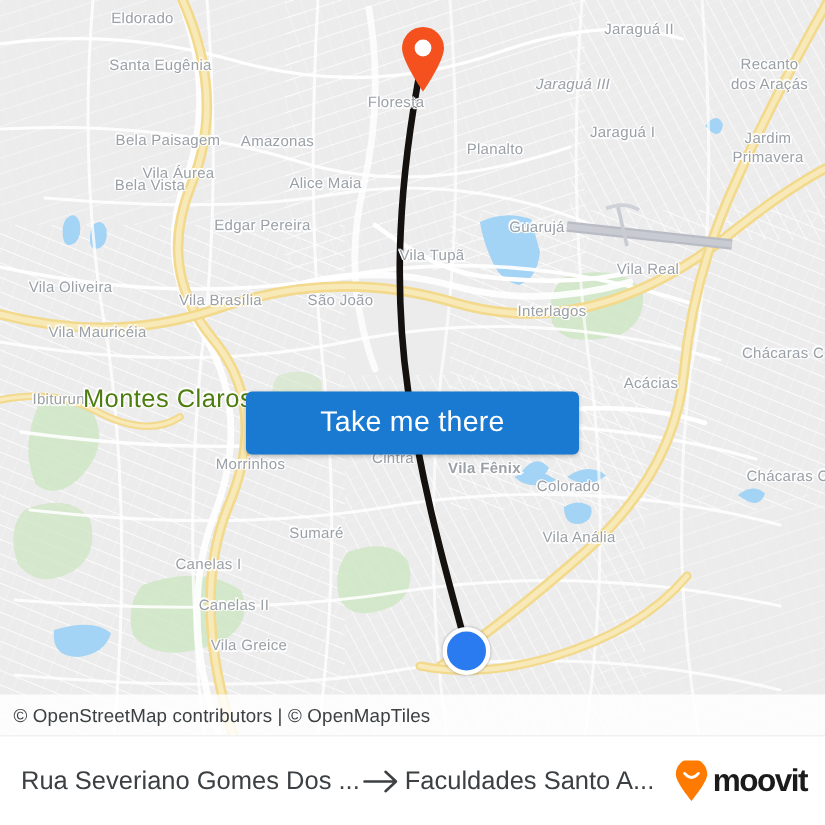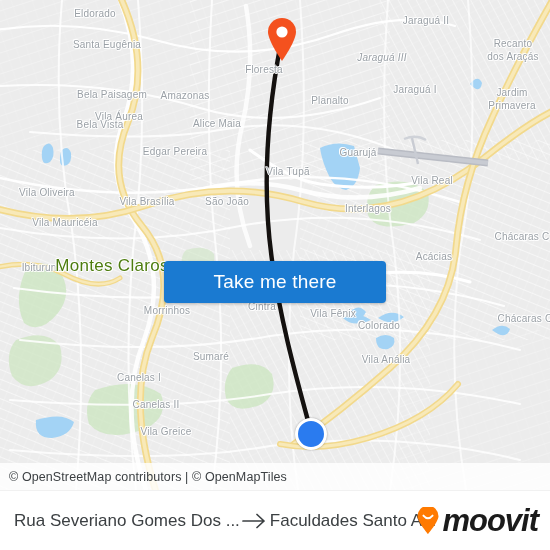--- a/index.html
+++ b/index.html
@@ -62,21 +62,21 @@
     background:#fff;display:flex;align-items:center;
     border-top:1px solid #f1f1f1;
   }
   .route-summary{
     display:flex;align-items:center;flex:1;
     padding-left:14px;gap:2px;min-width:0;
   }
   .route-text{font-size:17px;color:#3c4043;white-space:nowrap;}
   .arrow-icon{display:block;flex:0 0 auto;}
   .brand{display:flex;align-items:center;padding-right:12px;gap:2px;}
-  .brand-word{font-size:31px;font-weight:bold;color:#1b1b1b;letter-spacing:-1px;font-style:italic;}
+  .brand-word{font-size:21px;font-weight:bold;color:#1b1b1b;letter-spacing:-1px;}
 </style>
 </head>
 <body>
 
 <div class="app">
 
   <div class="map">
 
     <svg width="550" height="490" viewBox="0 0 550 490">
       <defs>
@@ -208,21 +208,21 @@
         <div class="map-label sz-sm" style="left: 426px; top: 20px;">Jaraguá II</div>
         <div class="map-label sz-sm" style="left: 382px; top: 57px; font-style: italic;">Jaraguá III</div>
         <div class="map-label sz-sm" style="left: 415px; top: 89px;">Jaraguá I</div>
         <div class="map-label sz-sm" style="left: 358px; top: 152px;">Guarujá</div>
         <div class="map-label sz-sm" style="left: 288px; top: 171px;">Vila Tupã</div>
         <div class="map-label sz-sm" style="left: 432px; top: 180px;">Vila Real</div>
         <div class="map-label sz-sm" style="left: 368px; top: 208px;">Interlagos</div>
         <div class="map-label sz-sm" style="left: 434px; top: 256px;">Acácias</div>
         <div class="map-label sz-sm" style="left: 338px; top: 276px;">Carmelo</div>
         <div class="map-label sz-sm" style="left: 262px; top: 306px;">Cintra</div>
-        <div class="map-label sz-sm" style="left: 333px; top: 313px;">Vila Fênix</div>
+        <div class="map-label sz-sm" style="left: 323px; top: 313px; font-weight: bold;">Vila Fênix</div>
         <div class="map-label sz-sm" style="left: 379px; top: 325px;">Colorado</div>
         <div class="map-label sz-sm" style="left: 386px; top: 359px;">Vila Anália</div>
         <div class="map-label sz-sm" style="left: 522px; top: 236px;">Chácaras C</div>
         <div class="map-label sz-sm" style="left: 525px; top: 318px;">Chácaras C</div>
         <div class="map-label sz-sm two-line" style="left: 513px; top: 50px;">
           <div>Recanto</div>
           <div>dos Araçás</div>
         </div>
         <div class="map-label sz-sm two-line" style="left: 512px; top: 99px;">
           <div>Jardim</div>

